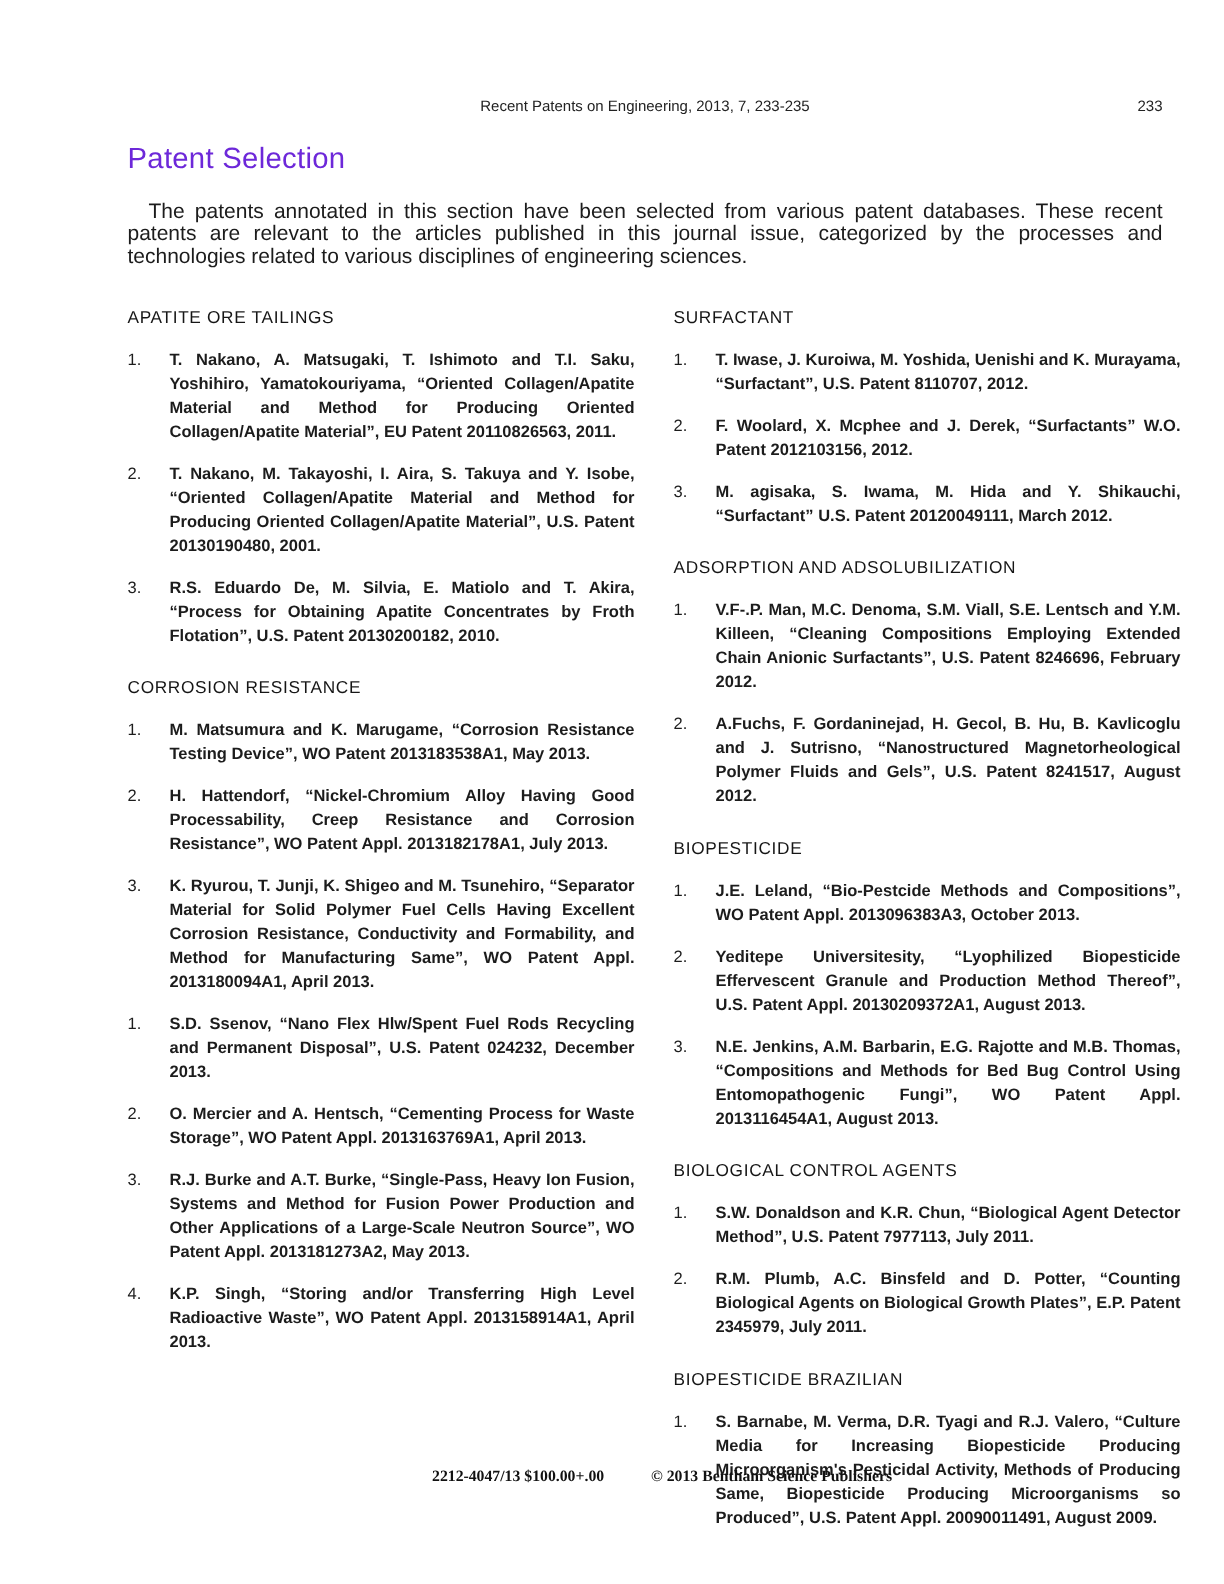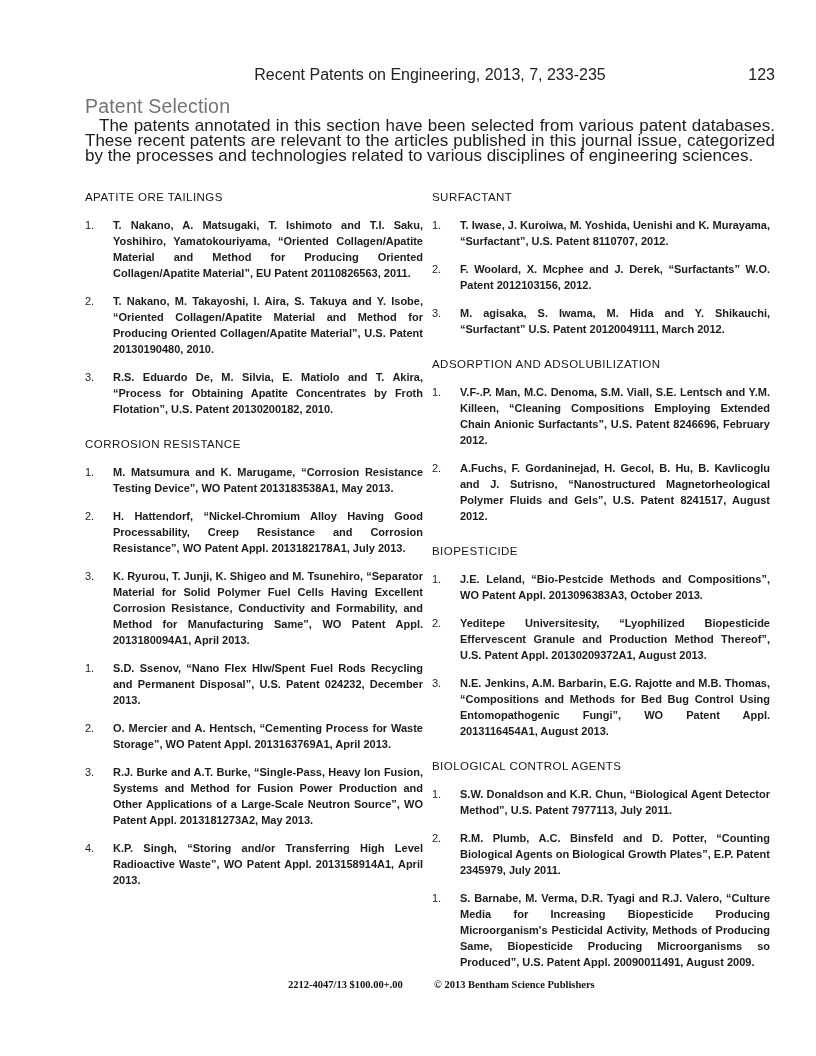--- a/index.html
+++ b/index.html
@@ -14,51 +14,52 @@
   .page {
     position: absolute;
     left: 85px;
     right: 41px;
     top: 0;
   }
   .running-header {
     position: relative;
     margin-top: 66px;
     height: 13px;
-    font-size: 16px;
+    font-size: 10px;
     color: #222;
   }
   .journal-line {
     position: absolute;
     left: 0; right: 0;
     text-align: center;
     white-space: nowrap;
   }
   .page-num {
     position: absolute;
     right: 0; top: 0;
   }
   h1.doc-title {
     margin-top: 15px;
     font-size: 19.5px;
     line-height: 24px;
     font-weight: 500;
     letter-spacing: 0.2px;
-    color: #737373;
+    color: #6d28d9;
   }
   .intro {
-    font-size: 17px;
+    margin-top: 15px;
+    font-size: 14px;
     line-height: 15px;
     text-align: justify;
     text-indent: 14px;
     color: #1c1c1c;
   }
   .columns {
     display: flex;
-    gap: 9px;
+    gap: 26px;
     margin-top: 27px;
   }
   .col { width: 338px; flex: none; }
   section h2 {
     font-size: 11.5px;
     line-height: 14px;
     font-weight: 400;
     letter-spacing: 0.45px;
     margin: 20px 0 13px 0;
     color: #161616;
@@ -87,39 +88,39 @@
   .footer .issn { position: absolute; left: 210px; white-space: nowrap; }
   .footer .copyright { position: absolute; left: 356px; white-space: nowrap; }
 </style>
 </head>
 <body>
 
 <div class="page">
 
   <div class="running-header">
     <span class="journal-line">Recent Patents on Engineering, 2013, 7, 233-235</span>
-    <span class="page-num">123</span>
+    <span class="page-num">233</span>
   </div>
 
   <h1 class="doc-title">Patent Selection</h1>
 
   <p class="intro">The patents annotated in this section have been selected from various patent databases. These recent patents are relevant to the articles published in this journal issue, categorized by the processes and technologies related to various disciplines of engineering sciences.</p>
 
   <div class="columns">
     <div class="col">
         <section>
           <h2>APATITE ORE TAILINGS</h2>
           <ol>
             <li class="ref">
               <span class="num">1.</span>
               <span class="txt">T. Nakano, A. Matsugaki, T. Ishimoto and T.I. Saku, Yoshihiro, Yamatokouriyama, “Oriented Collagen/Apatite Material and Method for Producing Oriented Collagen/Apatite Material”, EU Patent 20110826563, 2011.</span>
             </li>
             <li class="ref">
               <span class="num">2.</span>
-              <span class="txt">T. Nakano, M. Takayoshi, I. Aira, S. Takuya and Y. Isobe, “Oriented Collagen/Apatite Material and Method for Producing Oriented Collagen/Apatite Material”, U.S. Patent 20130190480, 2010.</span>
+              <span class="txt">T. Nakano, M. Takayoshi, I. Aira, S. Takuya and Y. Isobe, “Oriented Collagen/Apatite Material and Method for Producing Oriented Collagen/Apatite Material”, U.S. Patent 20130190480, 2001.</span>
             </li>
             <li class="ref">
               <span class="num">3.</span>
               <span class="txt">R.S. Eduardo De, M. Silvia, E. Matiolo and T. Akira, “Process for Obtaining Apatite Concentrates by Froth Flotation”, U.S. Patent 20130200182, 2010.</span>
             </li>
           </ol>
         </section>
         <section>
           <h2>CORROSION RESISTANCE</h2>
           <ol>
@@ -213,20 +214,21 @@
               <span class="num">1.</span>
               <span class="txt">S.W. Donaldson and K.R. Chun, “Biological Agent Detector Method”, U.S. Patent 7977113, July 2011.</span>
             </li>
             <li class="ref">
               <span class="num">2.</span>
               <span class="txt">R.M. Plumb, A.C. Binsfeld and D. Potter, “Counting Biological Agents on Biological Growth Plates”, E.P. Patent 2345979, July 2011.</span>
             </li>
           </ol>
         </section>
         <section>
+          <h2>BIOPESTICIDE BRAZILIAN</h2>
           <ol>
             <li class="ref">
               <span class="num">1.</span>
               <span class="txt">S. Barnabe, M. Verma, D.R. Tyagi and R.J. Valero, “Culture Media for Increasing Biopesticide Producing Microorganism's Pesticidal Activity, Methods of Producing Same, Biopesticide Producing Microorganisms so Produced”, U.S. Patent Appl. 20090011491, August 2009.</span>
             </li>
           </ol>
         </section>
       </div>
   </div>
 

